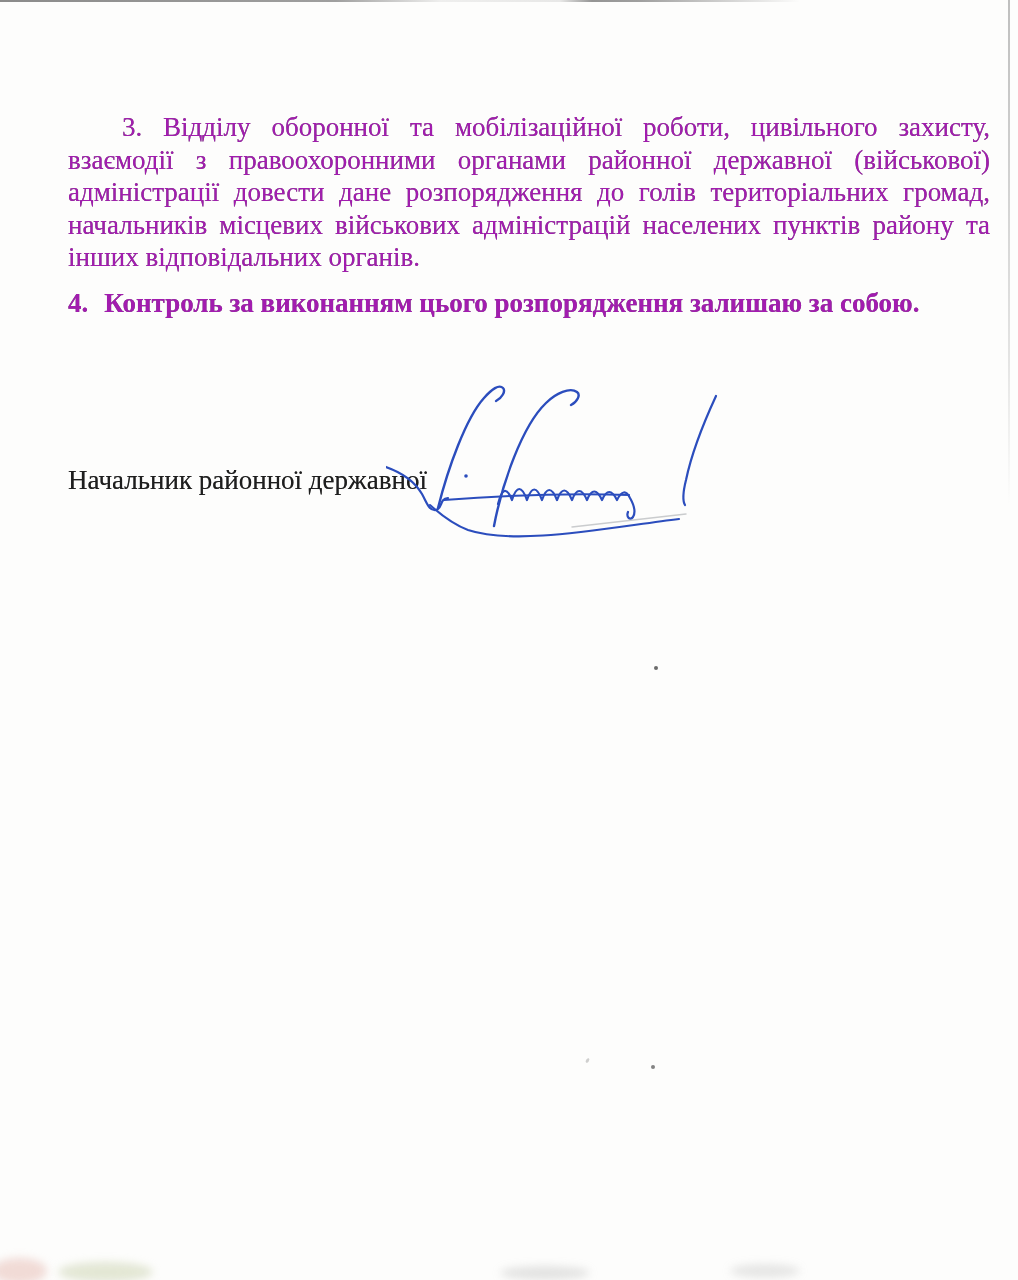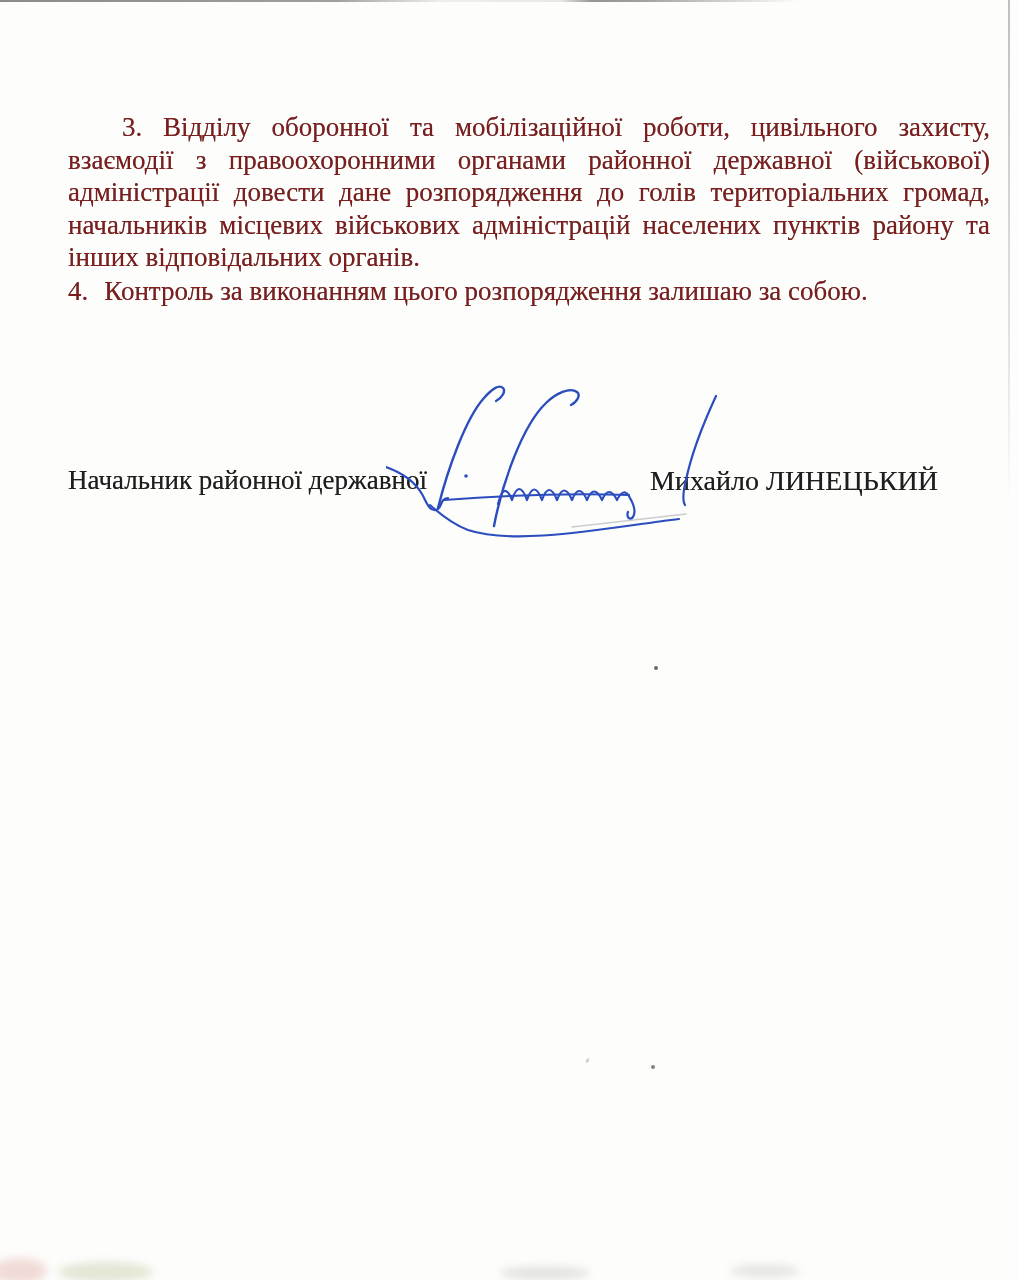--- a/index.html
+++ b/index.html
@@ -9,25 +9,25 @@
     background:#fdfdfc;
     overflow:hidden;
     font-family:"Liberation Serif", serif;
     color:#1e1e1e;
   }
   .para{
     position:absolute;
     left:68px;width:922px;
     font-size:27px;line-height:32.5px;
     text-align:justify;
-    color:#7f1d1d;
+    color:#a21caf;
     text-shadow:0 0 .5px rgba(30,30,30,.65);
   }
   .para-3{top:84px;text-indent:54px;}
-  .para-4{top:248px;text-align:left;}
+  .para-4{top:260px;text-align:left;font-weight:bold;}
   .para-4 .pnum{margin-right:16px;}
   .sig-title{
     position:absolute;left:68px;top:464px;width:420px;
     font-size:27px;line-height:33.5px;
     text-shadow:0 0 .5px rgba(30,30,30,.65);
   }
   .sig-name{
     position:absolute;left:650px;top:465px;
     font-size:28px;line-height:32px;white-space:nowrap;
     text-shadow:0 0 .5px rgba(30,30,30,.65);
@@ -73,21 +73,20 @@
   <div class="smudge smudge-gray2"></div>
 
   <p class="para para-3"><span class="pnum">3.</span> <span>Відділу оборонної та мобілізаційної роботи, цивільного захисту, взаємодії з правоохоронними органами районної державної (військової) адміністрації довести дане розпорядження до голів територіальних громад, начальників місцевих військових адміністрацій населених пунктів району та інших відповідальних органів.</span></p>
 
   <p class="para para-4"><span class="pnum">4.</span><span>Контроль за виконанням цього розпорядження залишаю за собою.</span></p>
 
   <div class="sig-title">
     <div>Начальник районної державної</div>
   </div>
 
-  <div class="sig-name">Михайло ЛИНЕЦЬКИЙ</div>
 
   <svg class="signature-svg" viewBox="0 0 366 195">
 
     <path d="M 0,111 C 14,116 28,124 36,138 C 41,147 43,155 50,154 C 57,152 53,143 62,142" stroke-width="2.2" stroke="#2b4dbd"></path>
 
     <path d="M 58,144 C 110,140 180,137 243,139" stroke-width="2.1" stroke="#2b4dbd"></path>
 
     <path d="M 52,152 C 62,112 80,62 98,42 C 106,33 113,28 117,32 C 120,35 116,42 110,45" stroke-width="2.4" stroke="#2b4dbd"></path>
 
     <circle cx="80" cy="120" r="1.8" fill="#2b4dbd"></circle>

